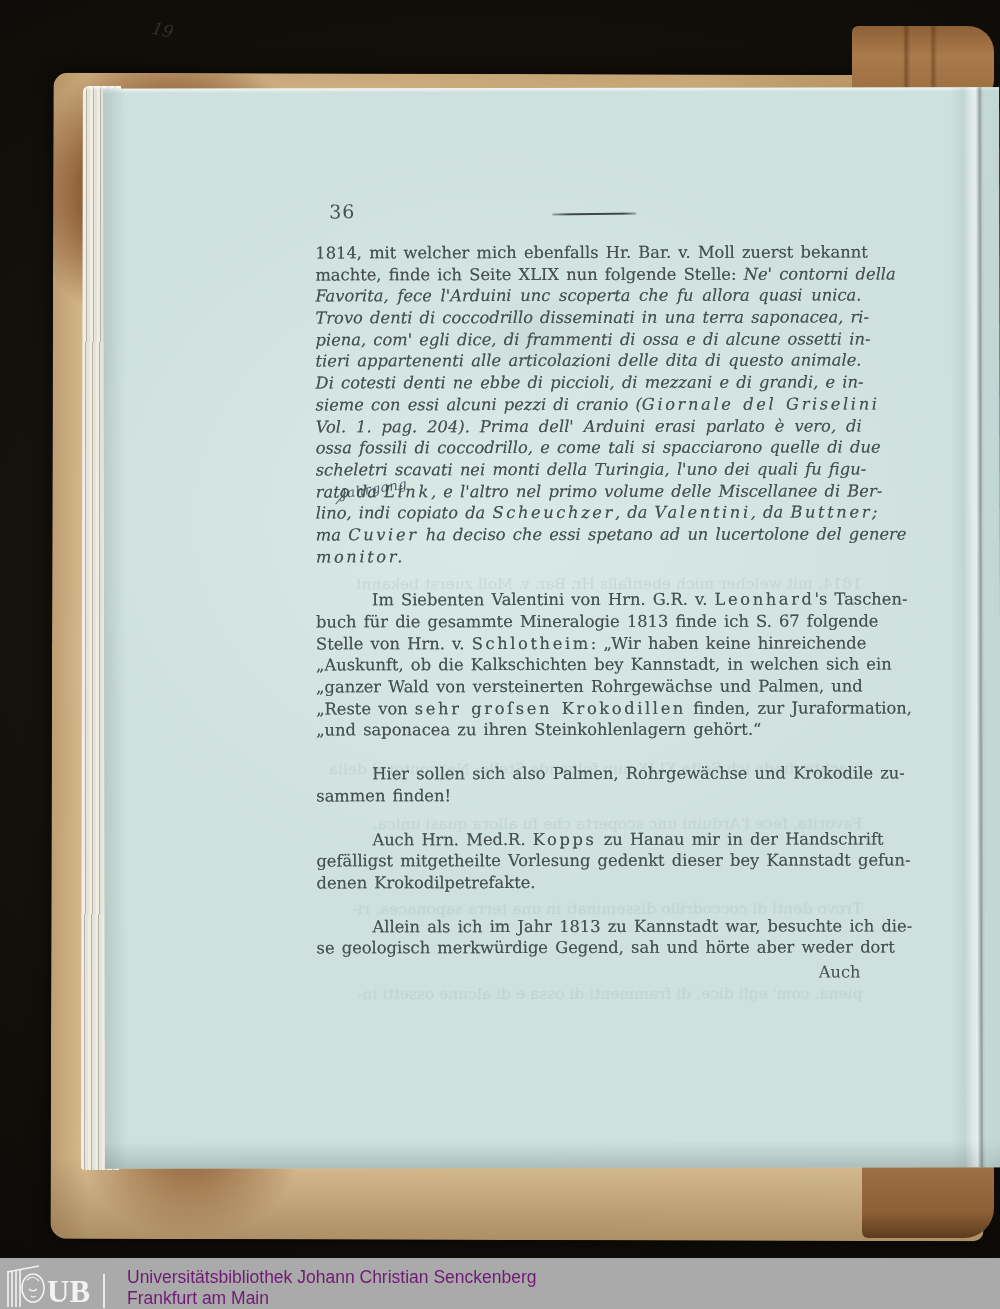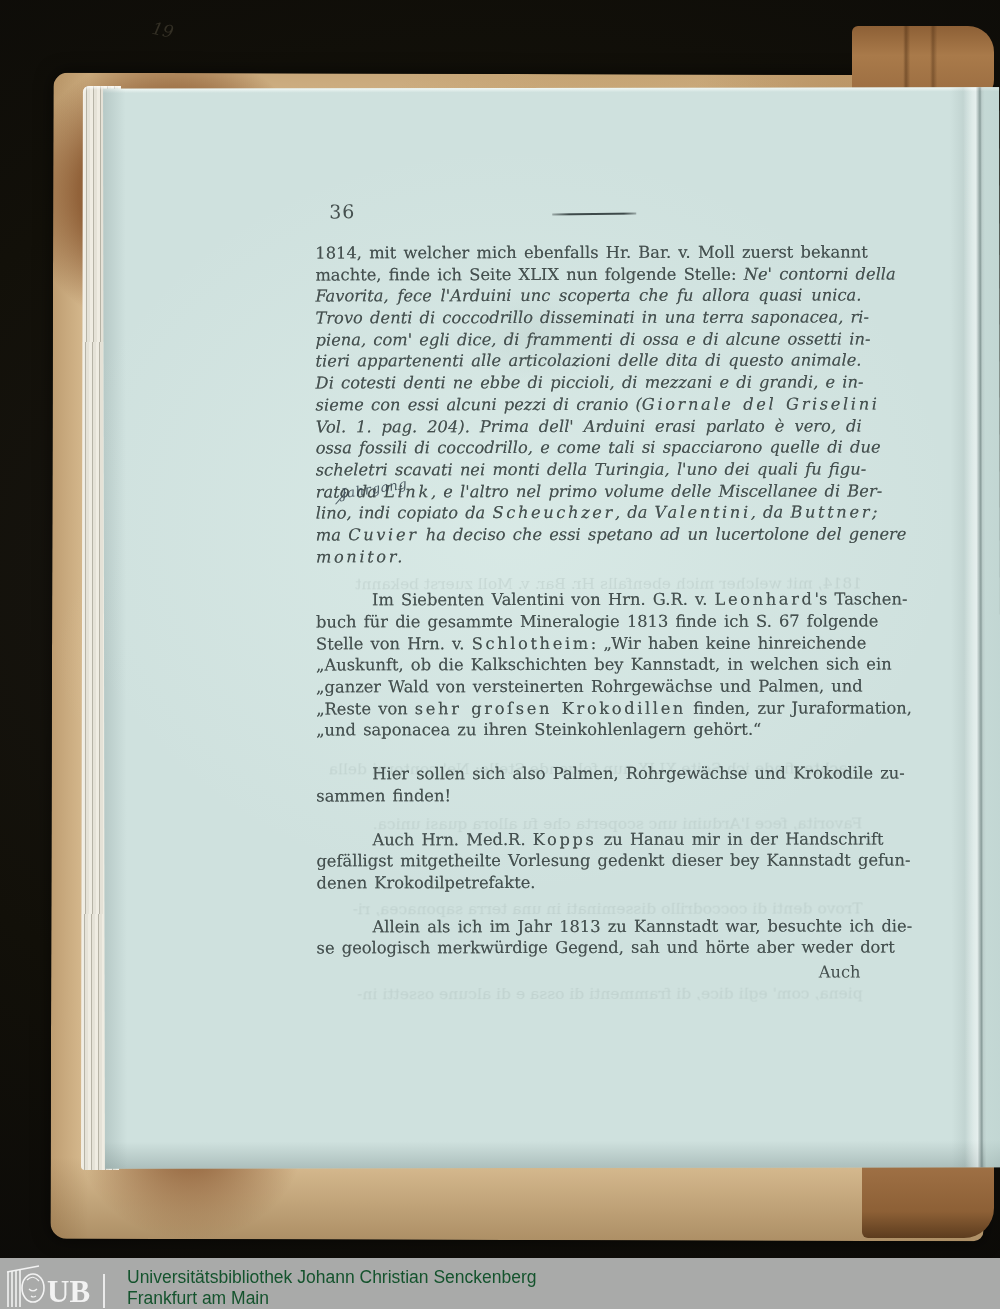--- a/index.html
+++ b/index.html
@@ -73,21 +73,21 @@
   .ghostline{position:absolute;left:0;width:100%;white-space:nowrap;overflow:hidden;
         font-size:15.5px;color:#61736f;opacity:.13;transform:scaleX(-1);
         filter:blur(.4px);}
   
   .pencil{position:absolute;left:152px;top:20px;font-size:17px;color:rgba(95,88,70,.45);
         transform:rotate(12deg);font-style:italic;}
   
   .footer{position:absolute;left:0;bottom:0;width:1000px;height:51px;background:#a9aaa9;
         display:flex;align-items:flex-end;font-family:"Liberation Sans","DejaVu Sans",sans-serif;}
   .logo{margin-left:5px;flex:0 0 auto;}
-  .footer-text{margin-left:18px;color:#14532d;font-size:17.5px;line-height:21px;}
+  .footer-text{margin-left:18px;color:#701a75;font-size:17.5px;line-height:21px;}
 </style>
 </head>
 <body>
 
 <div id="stage">
 
   <div class="cover"></div>
   <div class="pencil">19</div>
   <div class="leather-tr"></div>
   <div class="leather-br"></div>

